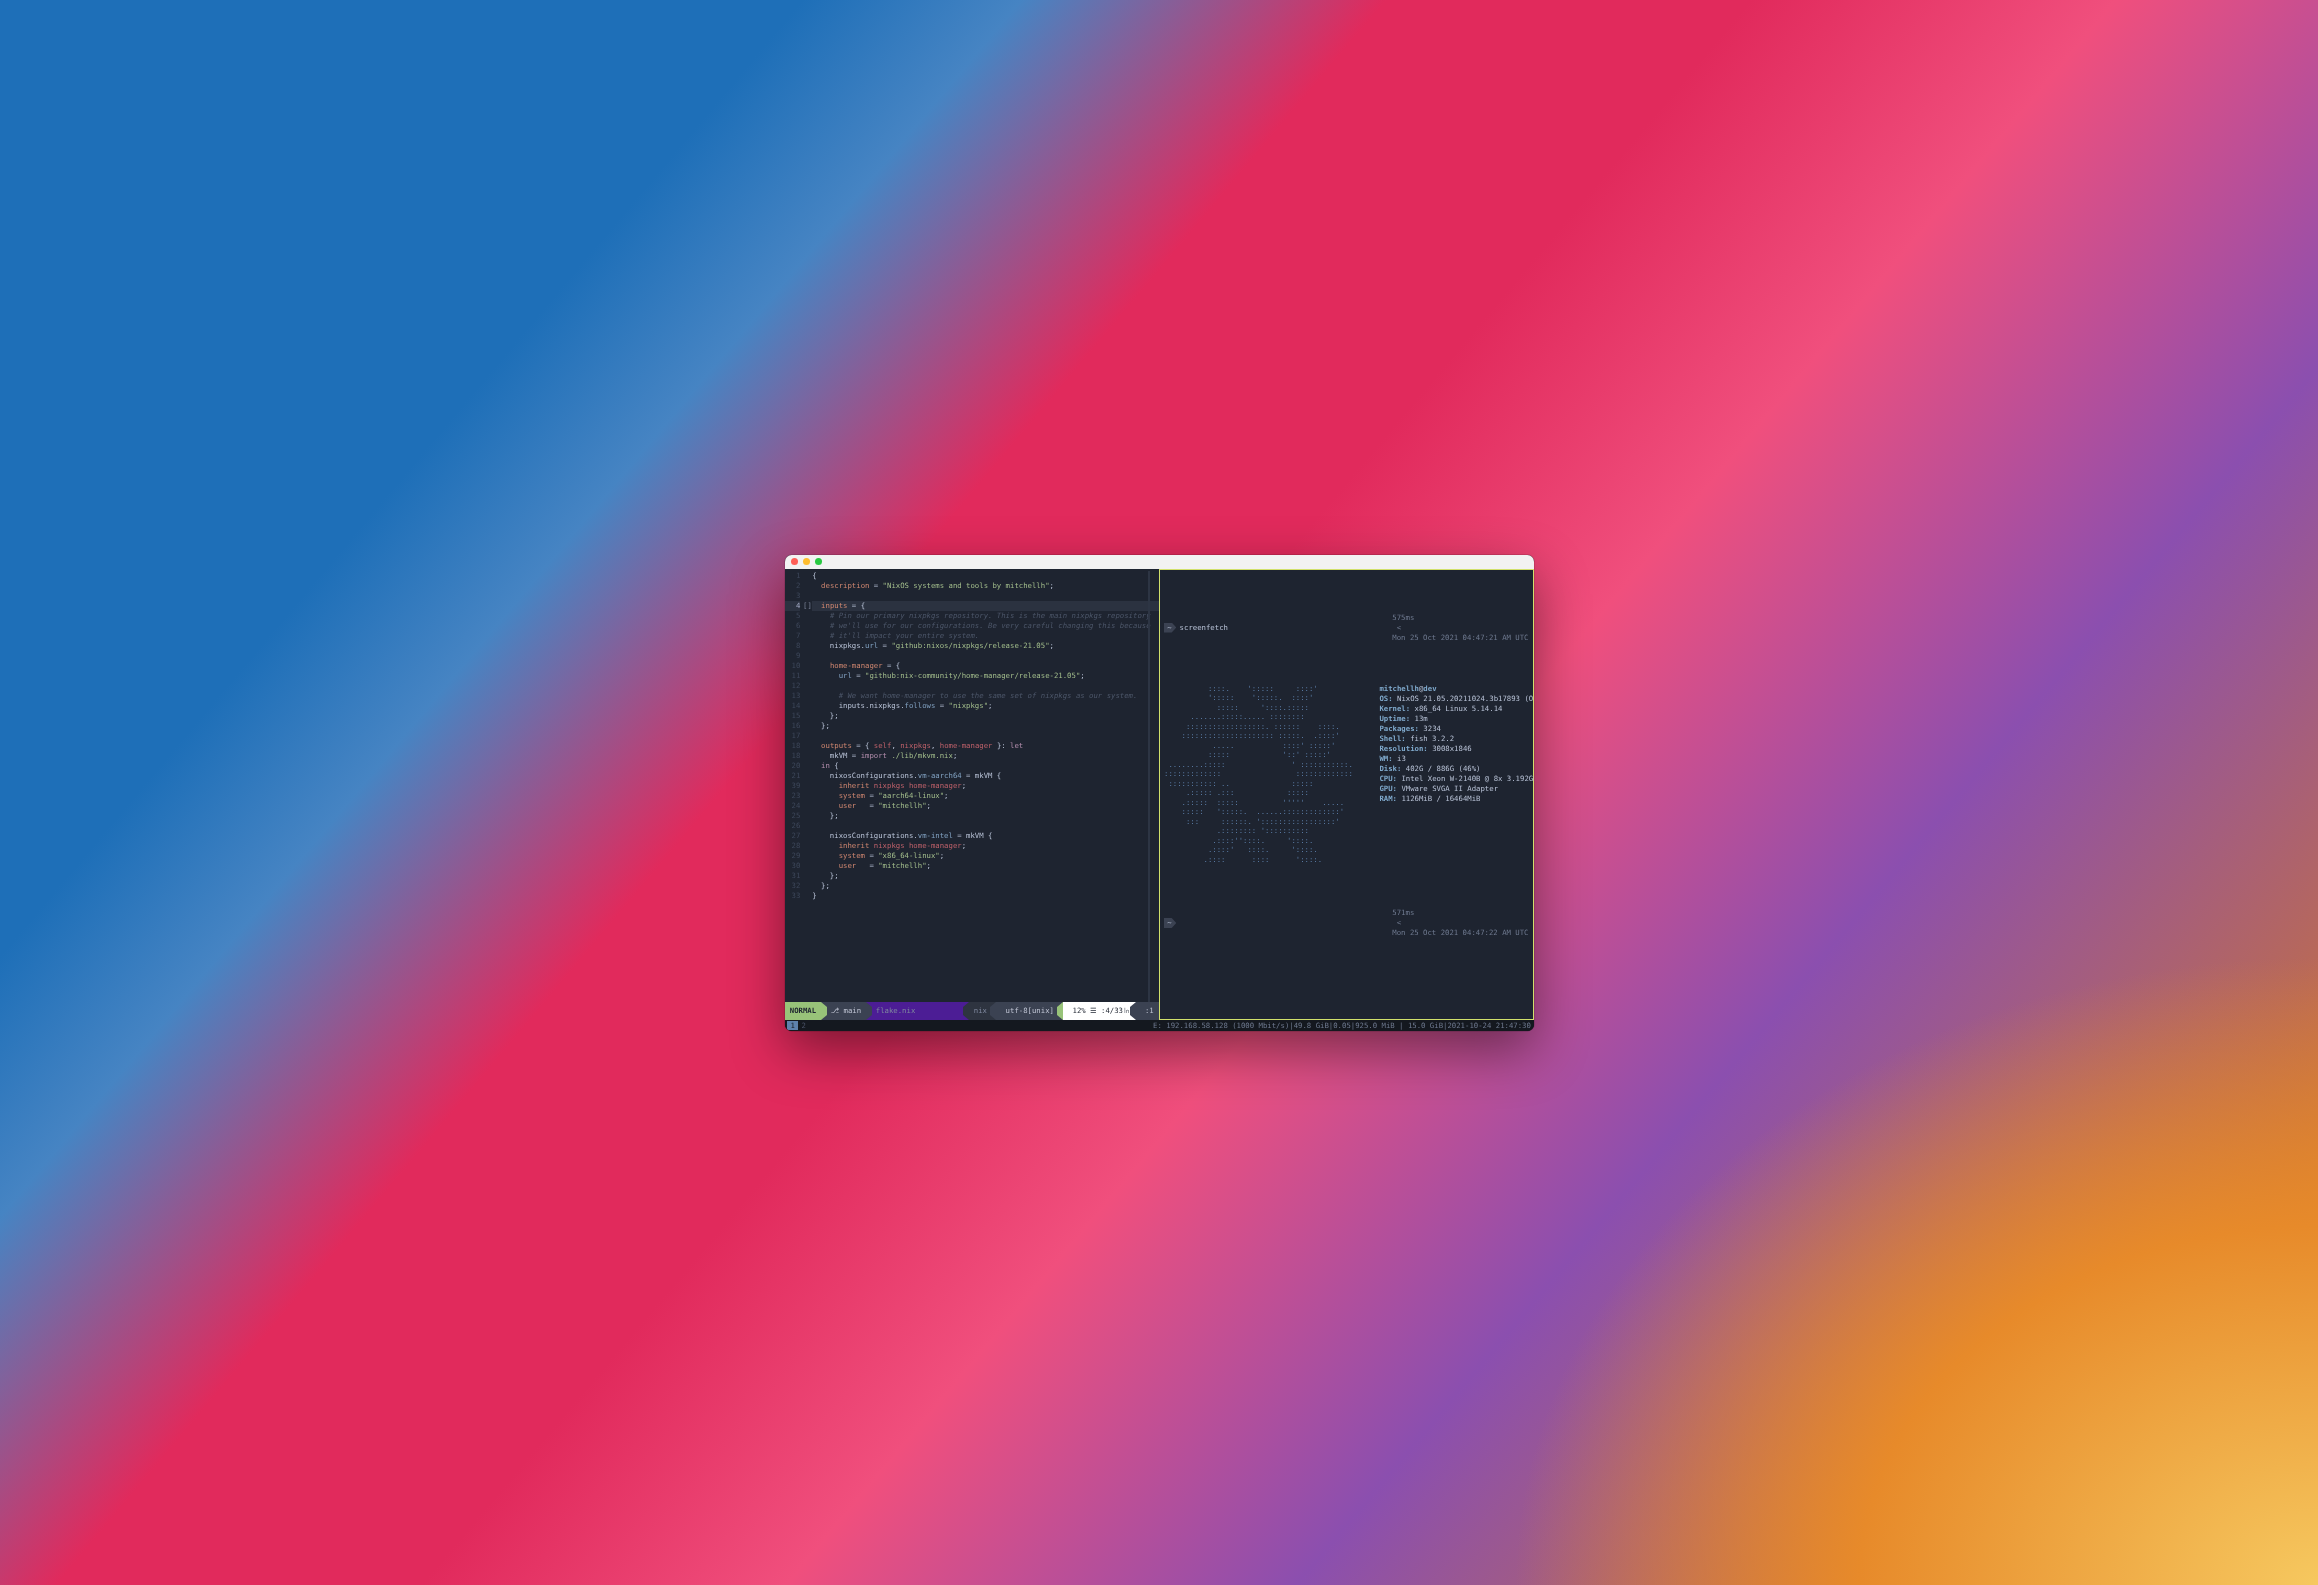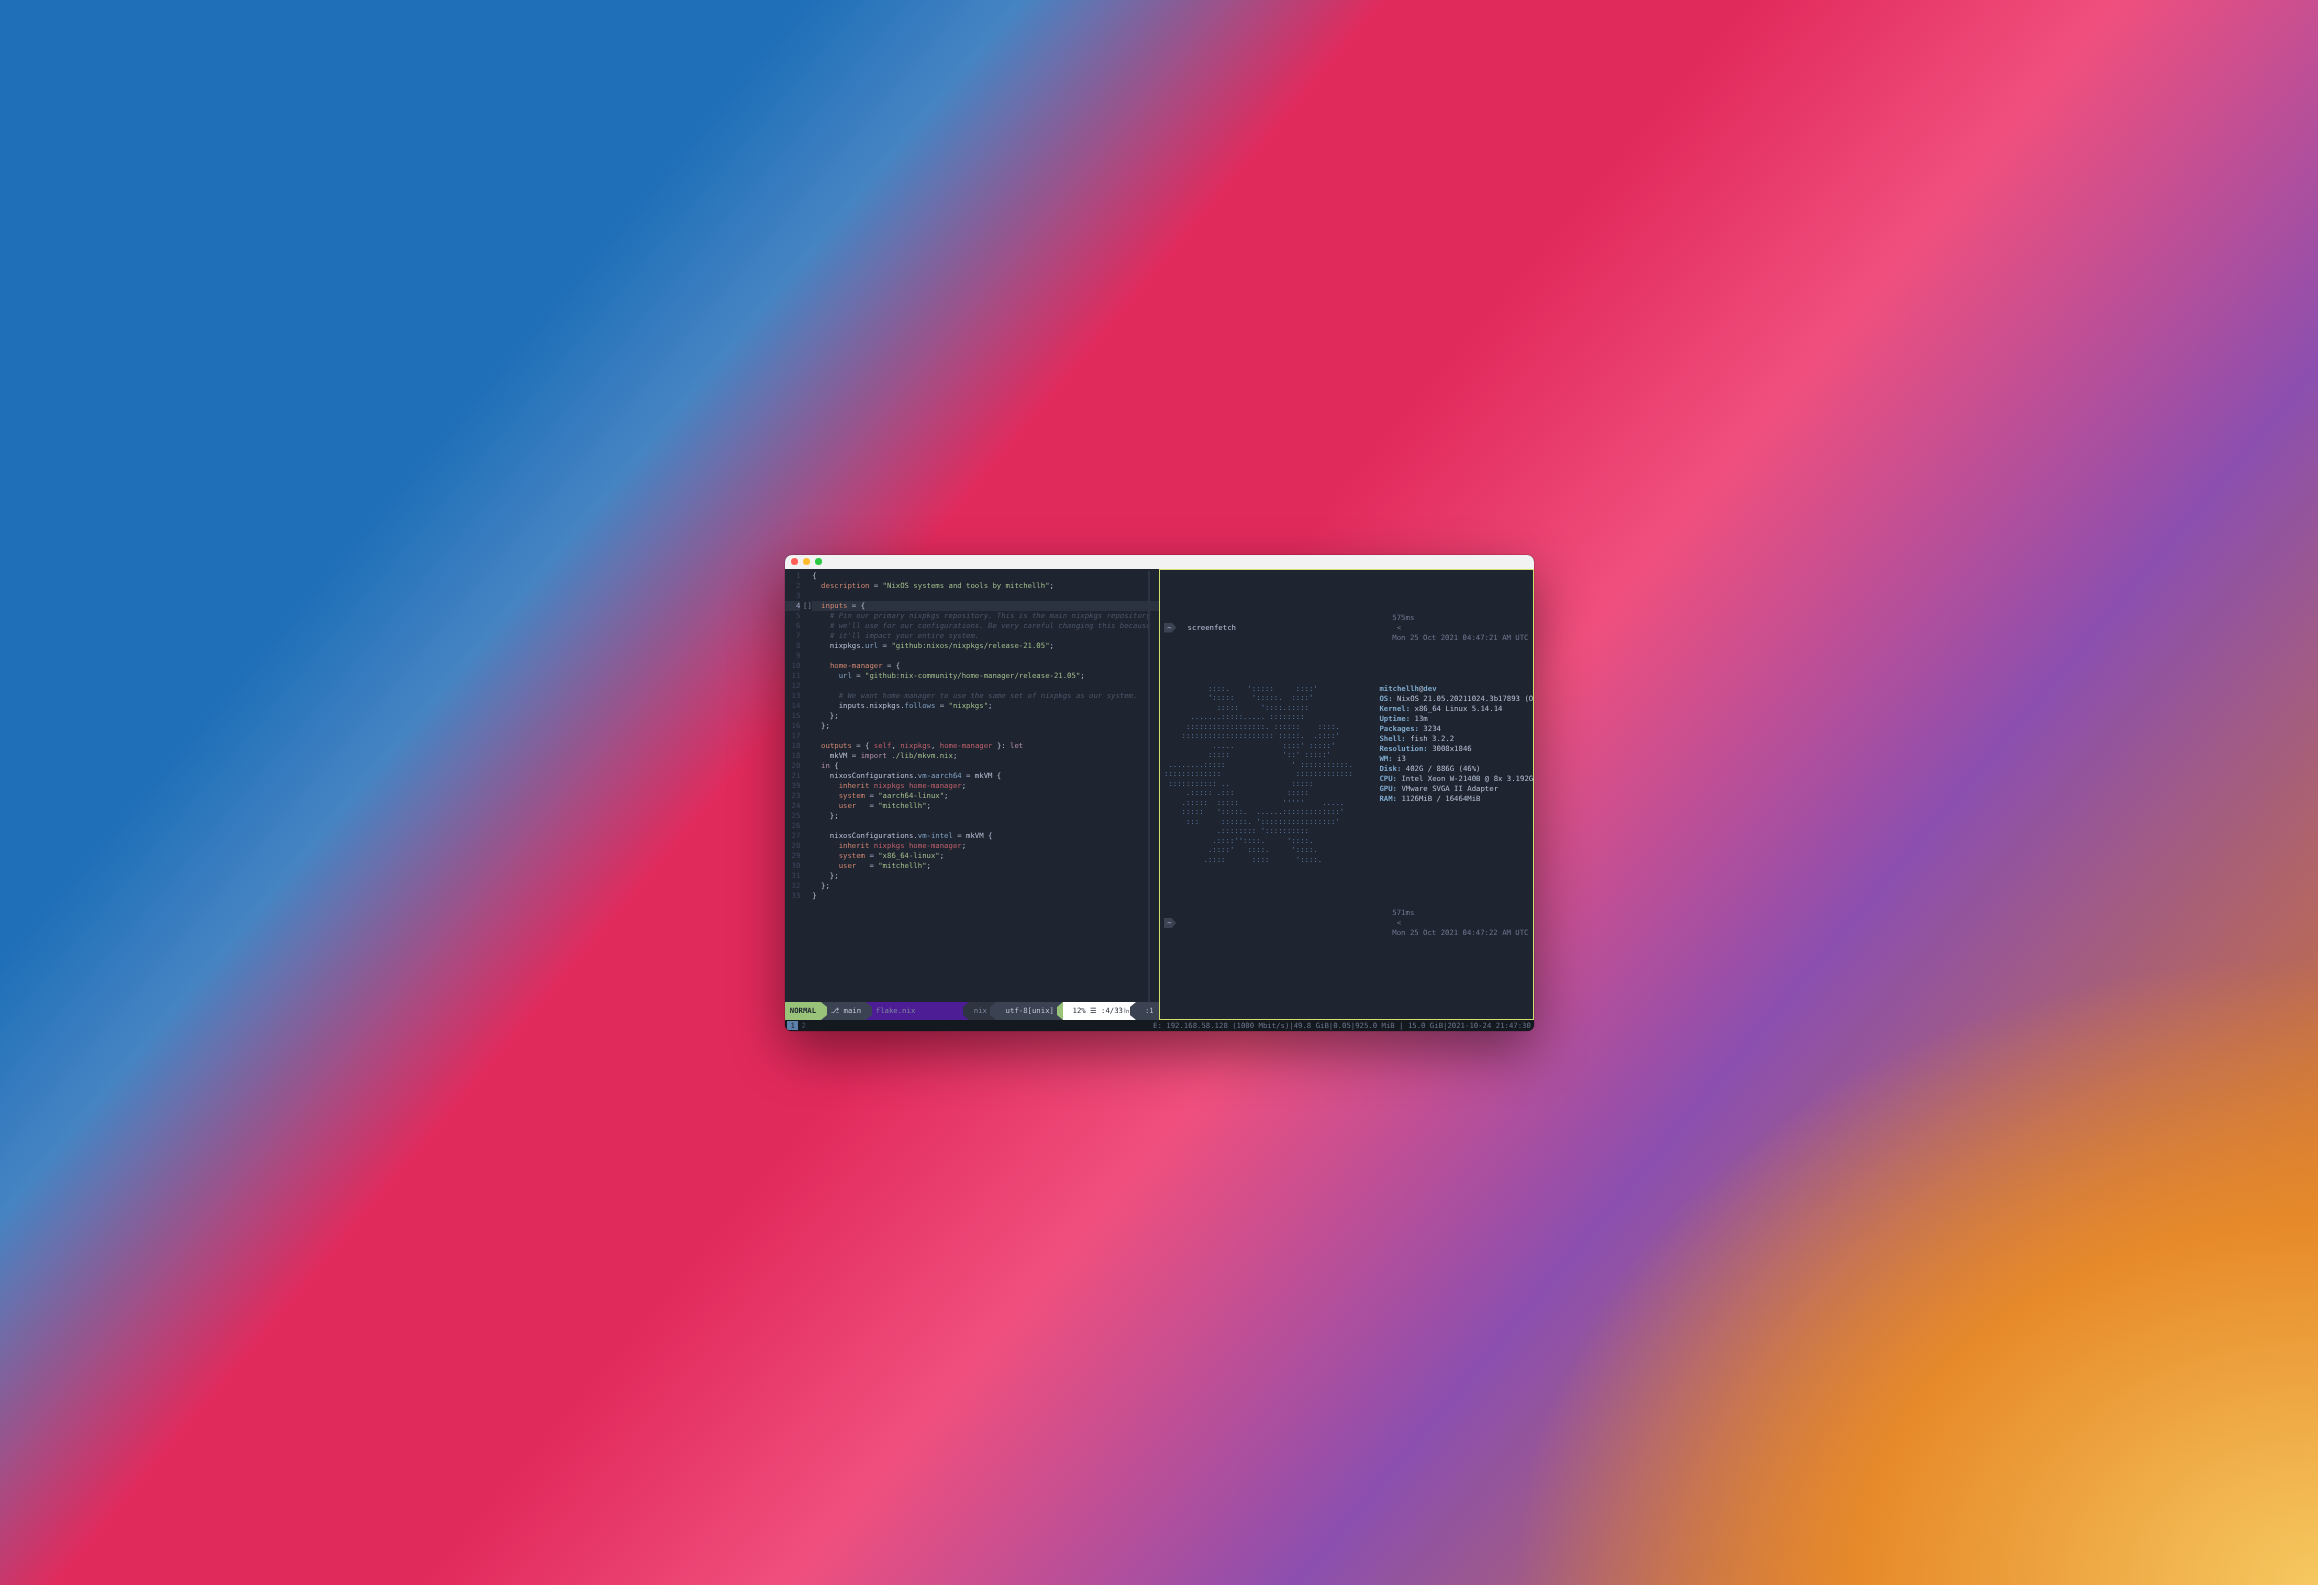--- a/index.html
+++ b/index.html
@@ -309,21 +309,21 @@
           </div>
       </div>
     </div>
 
     <div class="pane-right">
       <div class="shell">
 
         <div class="prompt-row">
           <span class="prompt-left">
             <span class="chev">~</span>
-            <span style="margin-left:10px;">screenfetch</span>
+            <span style="margin-left:2px;">screenfetch</span>
           </span>
           <span class="prompt-right">
             <span>575ms</span>
             <span> &lt; </span>
             <span>Mon 25 Oct 2021 04:47:21 AM UTC</span>
           </span>
         </div>
 
         <div class="fetch">
           <div class="ascii">          ::::.    ':::::     ::::'

